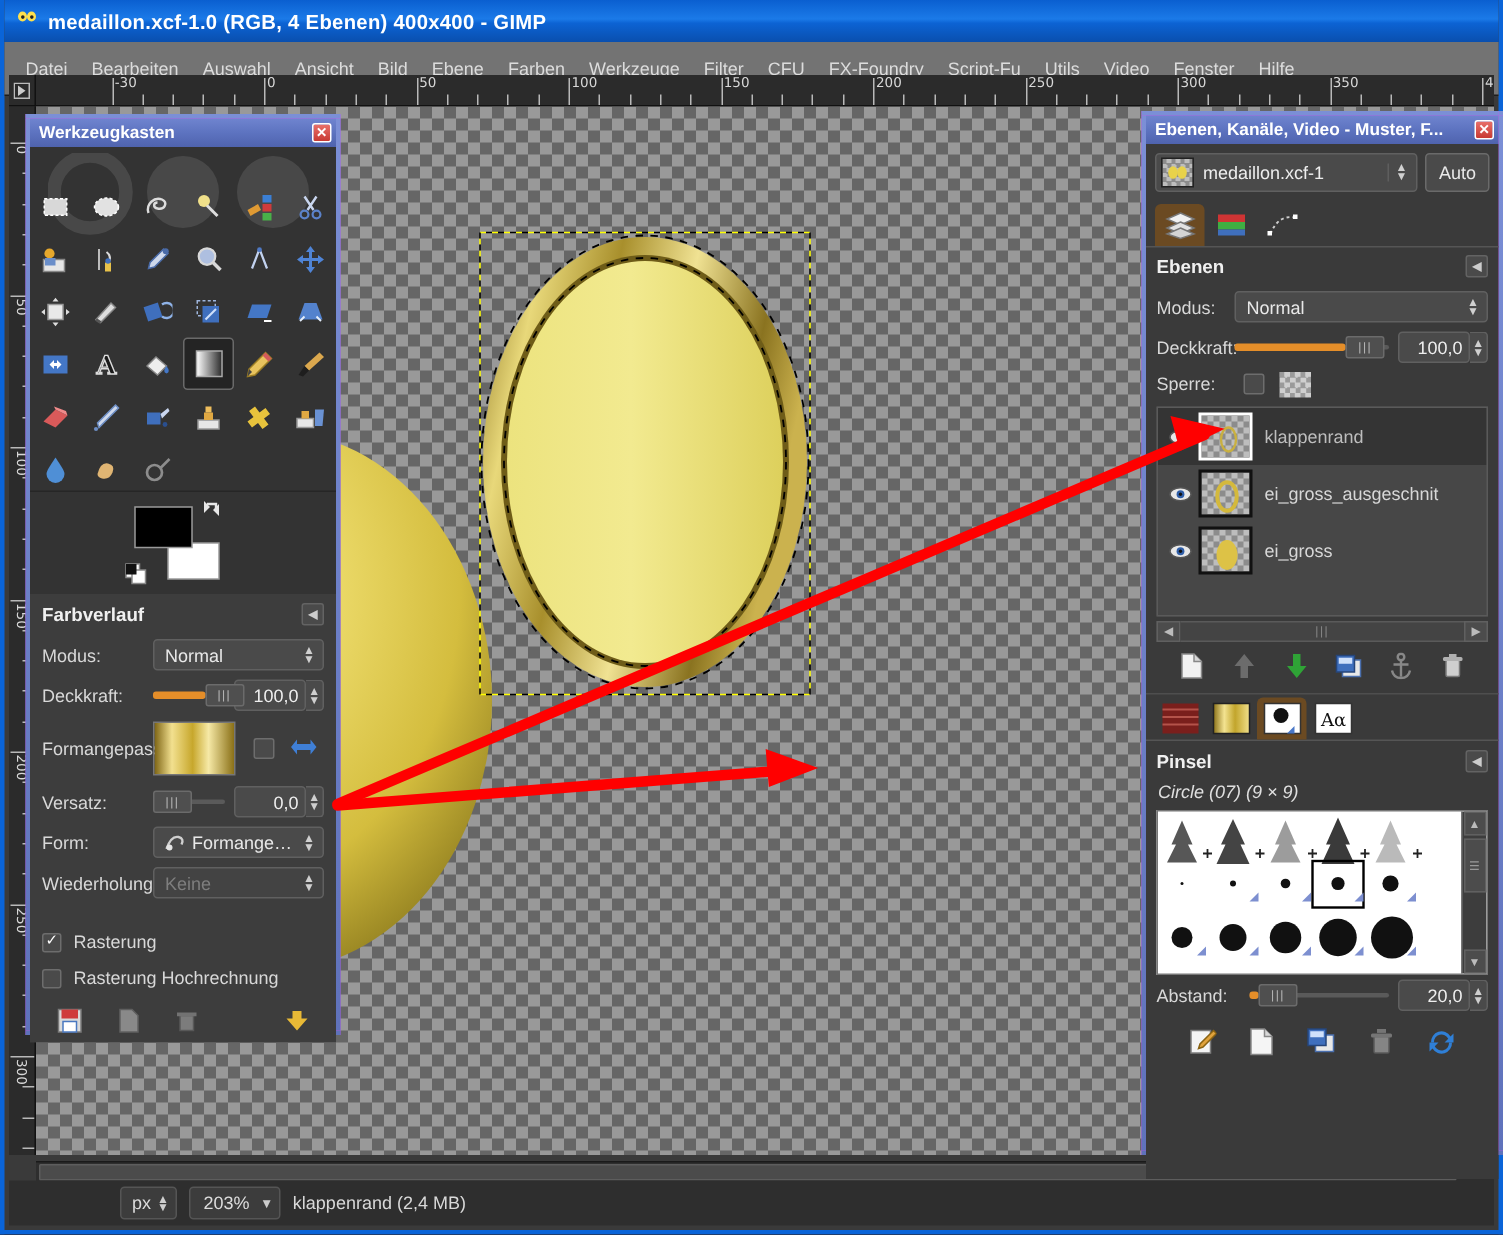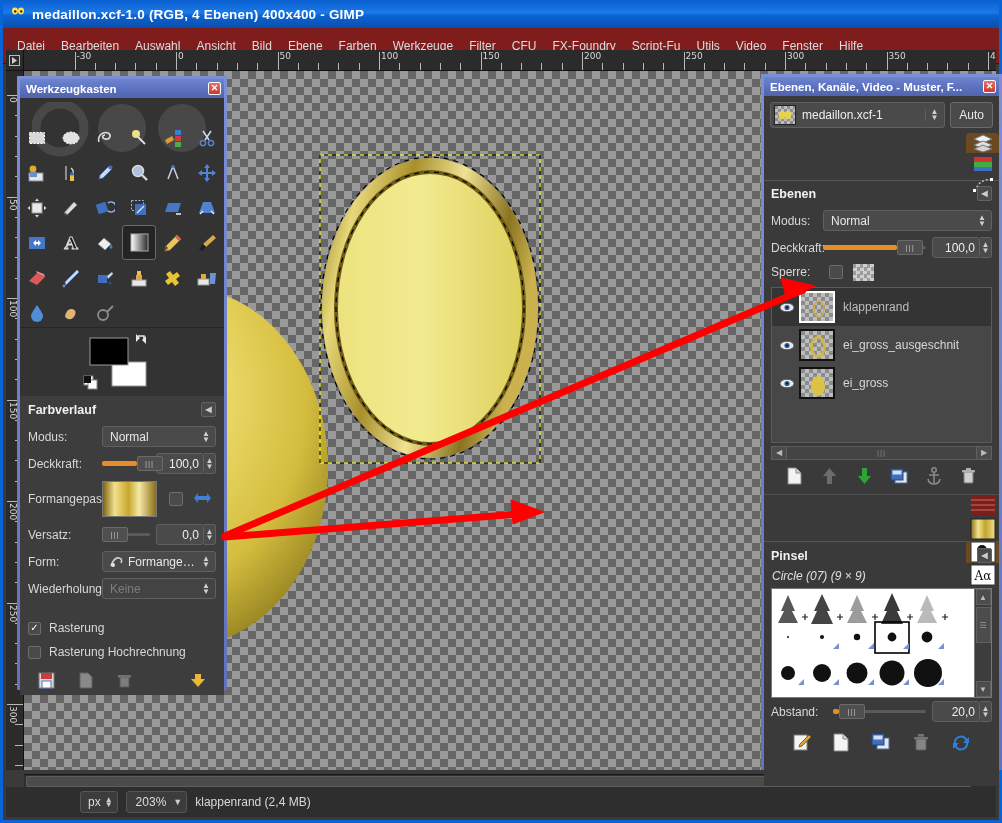--- a/index.html
+++ b/index.html
@@ -22,21 +22,21 @@
   #titlebar {
     height:28px; width:100%;
     background:linear-gradient(to bottom,#0a5fd0 0%,#1b7ae8 45%,#0c63d4 55%,#0a4fae 100%);
     display:flex; align-items:center; padding-left:8px;
     color:#fff; font-weight:bold; font-size:13.5px;
     letter-spacing:.2px;
   }
   #titlebar .wimg { margin-right:7px; display:inline-block; }
   
   #menubar {
-    height:36px; background:#7f1d1d; border-bottom:1px solid #1d1d1d;
+    height:36px; background:#737373; border-bottom:1px solid #1d1d1d;
     display:flex; align-items:center; padding-left:6px;
     color:#dcdcdc; font-size:12px;
   }
   #menubar .mi { padding:2px 8px; white-space:nowrap; cursor:default; }
   .ul { text-decoration:underline; }
   
   #ruler-corner {
     position:absolute; left:3px; top:50px; width:18px; height:21px;
     background:#2b2b2b; border-right:1px solid #111; border-bottom:1px solid #111;
     display:flex; align-items:center; justify-content:center;
@@ -191,28 +191,28 @@
   #dock-body { background:#3a3a3a; height:100%; position:relative; }
   #img-select-row { display:flex; align-items:center; gap:5px; padding:6px 6px 5px 6px; }
   #img-combo {
     flex:1; height:26px; background:#4a4a4a; border:1px solid #606060; border-radius:3px;
     display:flex; align-items:center; padding:0 2px 0 3px; color:#eee; gap:6px; min-width:0;
   }
   .auto-btn {
     height:26px; background:#4a4a4a; border:1px solid #6a6a6a; border-radius:3px;
     color:#e8e8e8; font-size:12px; display:flex; align-items:center; padding:0 8px;
   }
-  .tabstrip { display:flex; align-items:flex-end; gap:1px; padding-left:6px; height:48px;
-              border-bottom:1px solid #555;flex-direction:column; }
+  .tabstrip { display:flex; align-items:flex-end; gap:1px; padding-left:6px; height:32px;
+              border-bottom:1px solid #555; }
   .dtab { width:33px; height:28px; display:flex; align-items:center; justify-content:center;
           border-radius:4px 4px 0 0; }
   .dtab.active { background:#6b4a22; }
   #layers-sec { padding:5px 7px 0 7px; }
   #layer-list {
-    background:#474747; border:1px solid #5a5a5a; margin-top:4px; height:156px; overflow:hidden;
+    background:#474747; border:1px solid #5a5a5a; margin-top:4px; height:140px; overflow:hidden;
   }
   .layer-row { display:flex; align-items:center; height:38px; padding-left:3px; }
   .layer-row.sel { background:#343434; }
   .eye { width:24px; flex:none; display:flex; justify-content:center; }
   .lthumb { width:36px; height:32px; flex:none; margin-right:8px;
             border:2px solid #111; position:relative; overflow:hidden;
             background:repeating-conic-gradient(#bdbdbd 0% 25%, #8c8c8c 0% 50%) 0 0/8px 8px; }
   .layer-row.sel .lthumb { border-color:#fff; }
   .lname { color:#d7d7d7; font-size:12px; white-space:nowrap; overflow:hidden; }
   .layer-row.sel .lname { color:#bdbdbd; }

